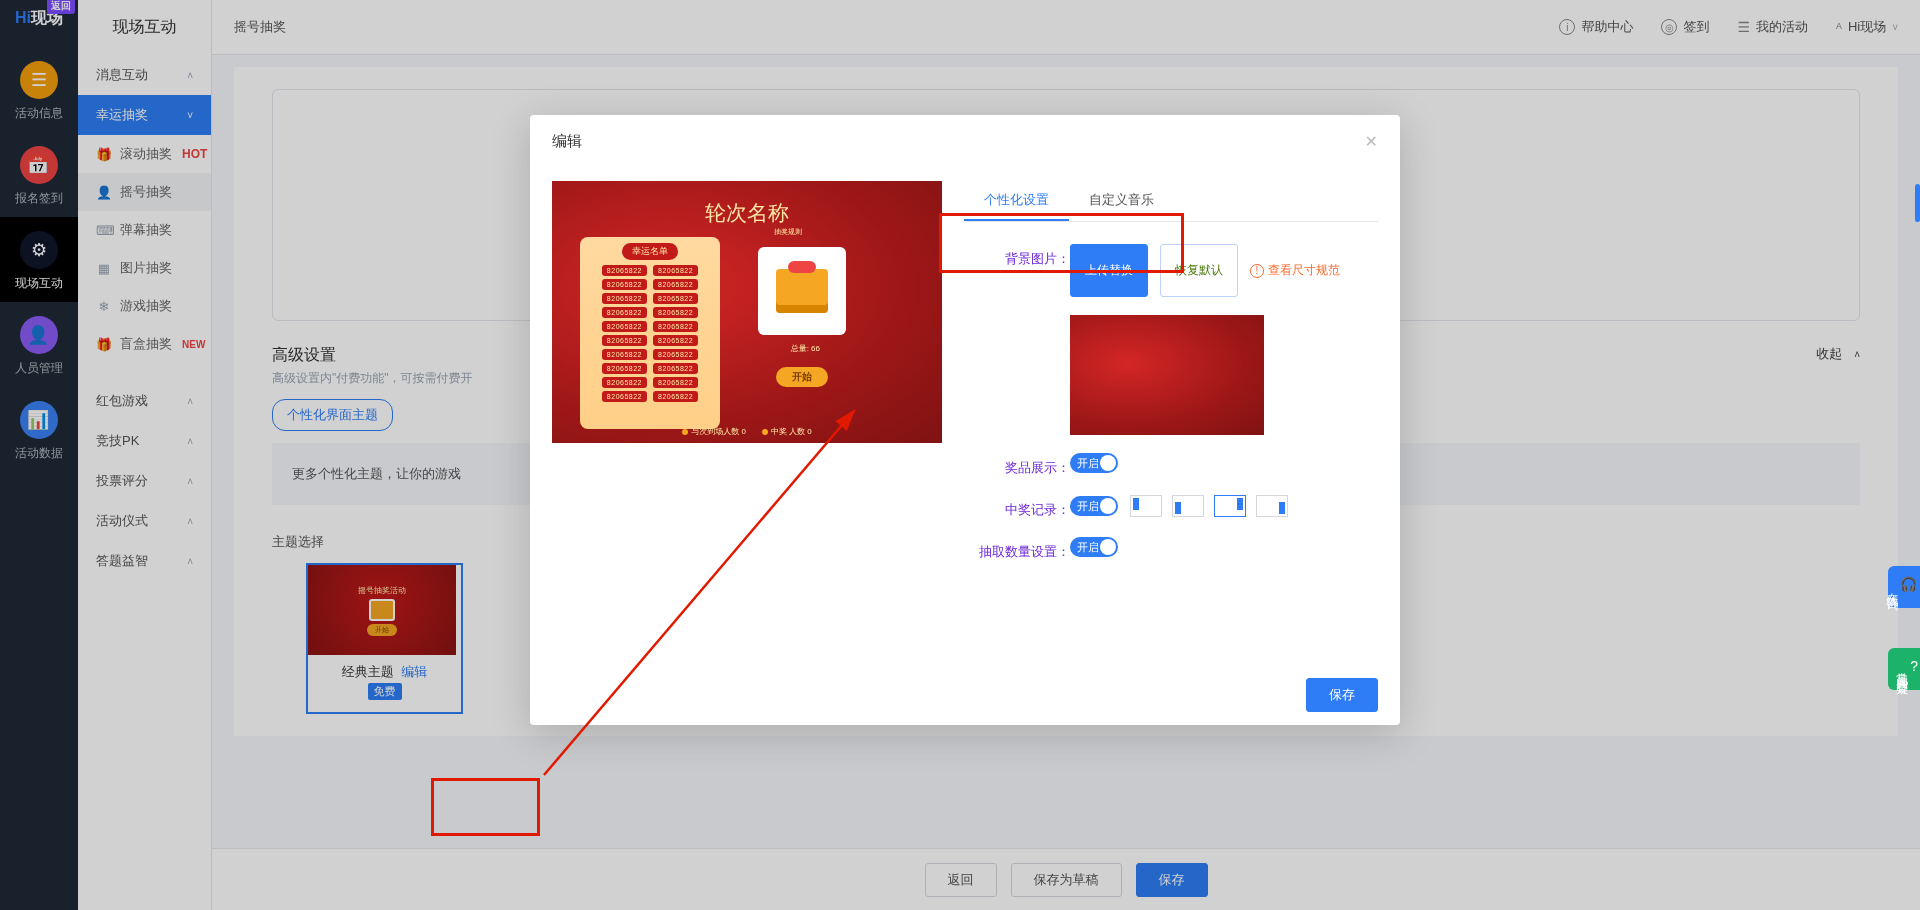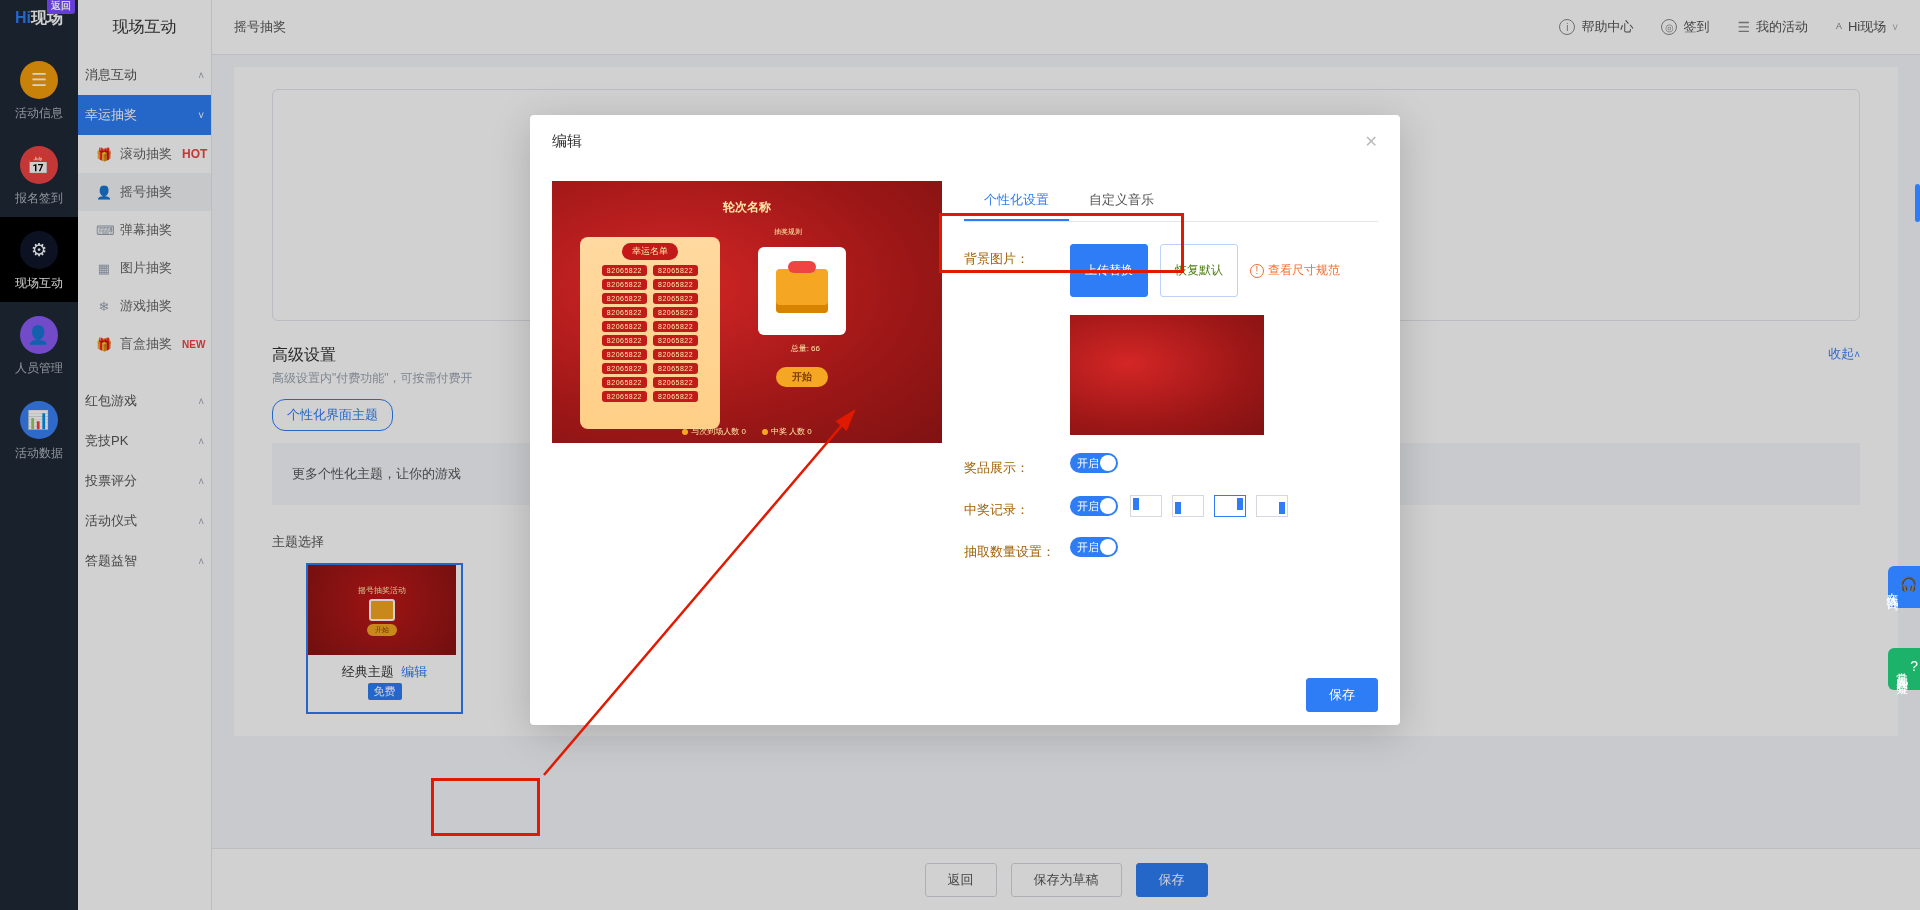--- a/index.html
+++ b/index.html
@@ -84,21 +84,21 @@
   .sidebar .title {
     height: 55px;
     display: flex; align-items: center; justify-content: center;
     font-size: 16px;
     color: #333;
     font-weight: 500;
   }
   .sidebar .acc {
     height: 40px;
     display: flex; align-items: center;
-    padding: 0 7px;
+    padding: 0 18px;
     justify-content: space-between;
     color: #555;
   }
   .sidebar .acc.primary {
     background: #2e7df6;
     color: #fff;
   }
   .sidebar .sub {
     height: 38px;
     display: flex; align-items:center;
@@ -274,21 +274,21 @@
   
   .m-preview {
     width: 390px; height: 262px;
     background: radial-gradient(ellipse at 30% 40%, #d42626 0%, #9e1717 60%, #7f1212 100%);
     position:relative;
     color:#ffe9a8;
     overflow:hidden;
   }
   .m-preview .round-title {
     position:absolute; top:18px; left:0; right:0;
-    text-align:center; font-size:12px; font-weight:700;
+    text-align:center; font-size:21px; font-weight:400;
     color:#ffe9a8;
   }
   .m-preview .sub-title {
     position:absolute; top:46px; left:222px;
     font-size:7px; color:#ffe9a8;
   }
   .m-preview .panel {
     position:absolute;
     left:28px; top:56px;
     width:140px; height:192px;
@@ -357,22 +357,22 @@
     color:#2e7df6;
     border-bottom: 2px solid #2e7df6;
   }
   .form-row {
     display:flex; align-items:flex-start;
     margin-bottom: 18px;
     font-size:13px;
   }
   .form-row .flabel {
     width: 106px;
-    padding-right: 10px;
-    color:#a16207;
+    text-align: right;
+    color:#6d28d9;
     padding-top:6px;
   }
   .form-row .fval { flex:1; display:flex; align-items:center; gap:12px; flex-wrap:wrap; }
   .chk-size { display:flex;align-items:center;gap:4px;color:#f56c2d; font-size:12px; }
   .chk-size .warn-ico { width:14px;height:14px;border:1px solid #f56c2d;border-radius:50%;display:inline-flex;align-items:center;justify-content:center;font-size:10px; }
   .bg-thumb {
     width:194px;height:120px;
     background: radial-gradient(ellipse at 30% 40%, #d42626 0%, #9e1717 60%, #7f1212 100%);
   }
   .toggle {
@@ -537,21 +537,21 @@
 
 <div class="main">
   <div class="content">
     <div class="big-box"></div>
 
     <div style="display:flex;align-items:flex-start;">
       <div style="flex:1">
         <div class="section-h">高级设置</div>
         <div class="section-sub">高级设置内"付费功能"，可按需付费开</div>
       </div>
-      <span style="color:#3b82f6;font-size:13px;display:flex;align-items:center;gap:0">
+      <span style="color:#404040;font-size:13px;display:flex;align-items:center;gap:12px">
         <span>收起</span>
         <span style="font-size:10px">˄</span>
       </span>
     </div>
 
     <div class="tablike">个性化界面主题</div>
 
     <div class="banner">更多个性化主题，让你的游戏</div>
 
     <div class="theme-label">主题选择</div>

